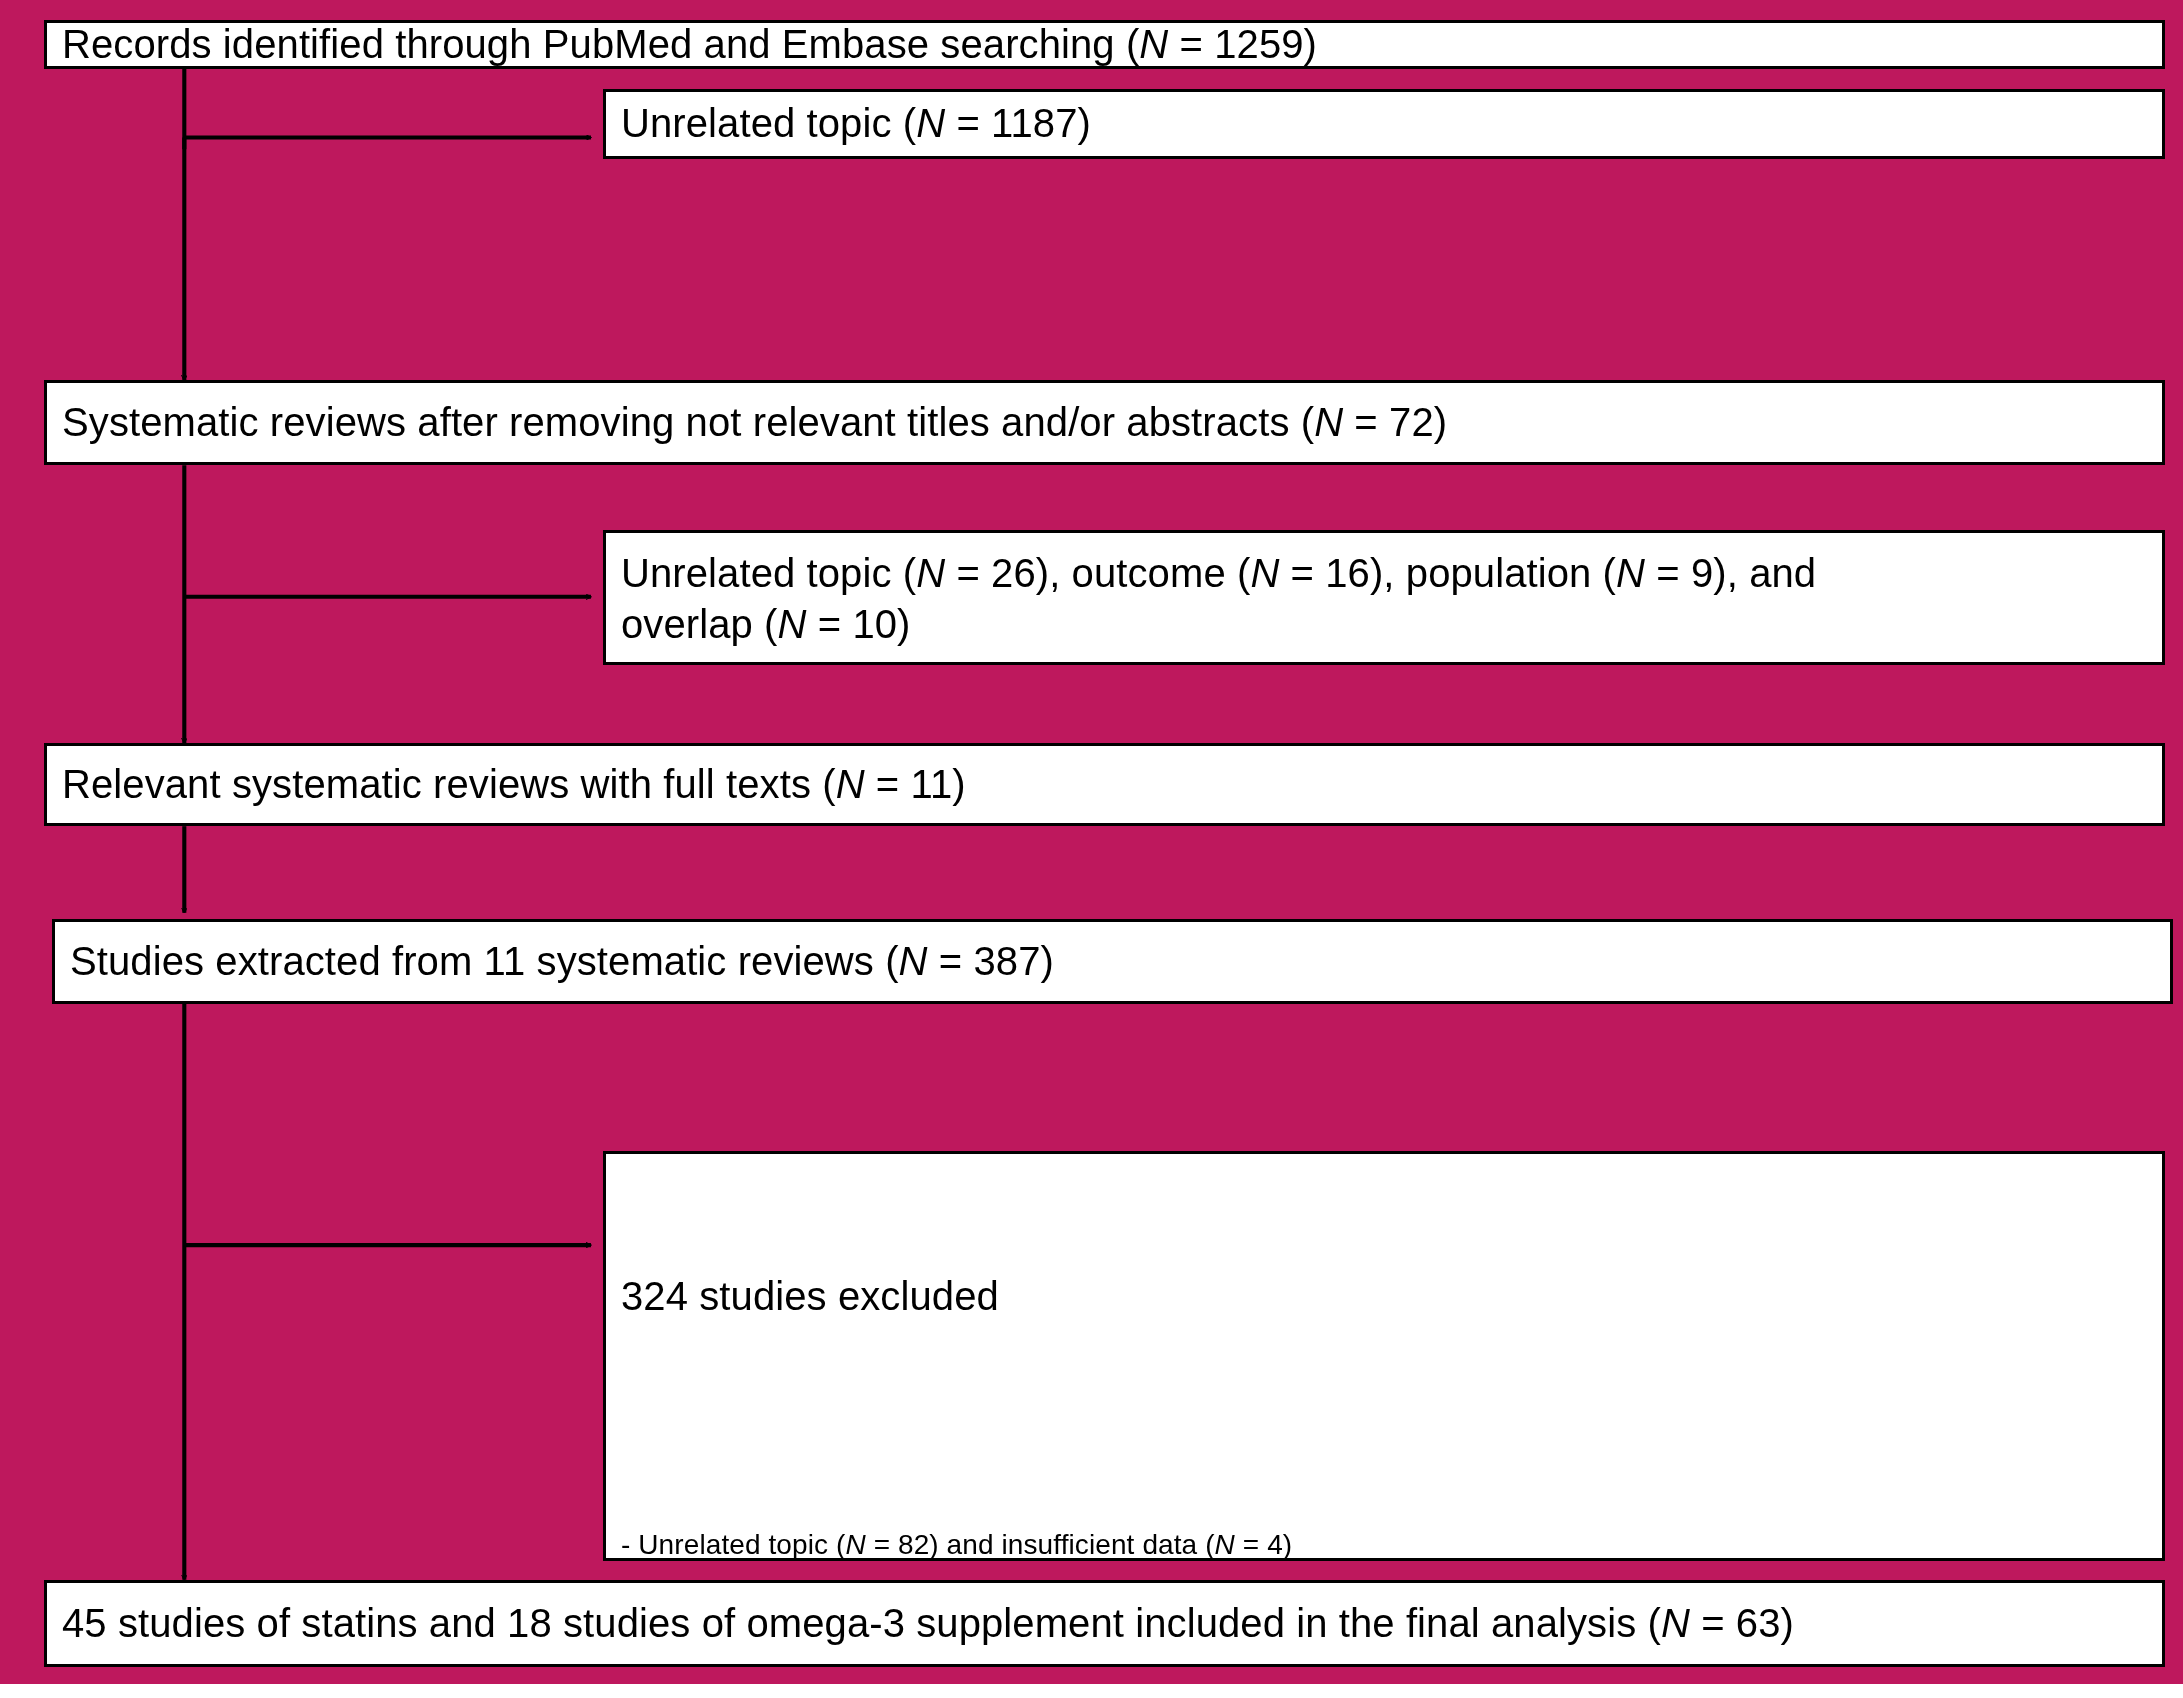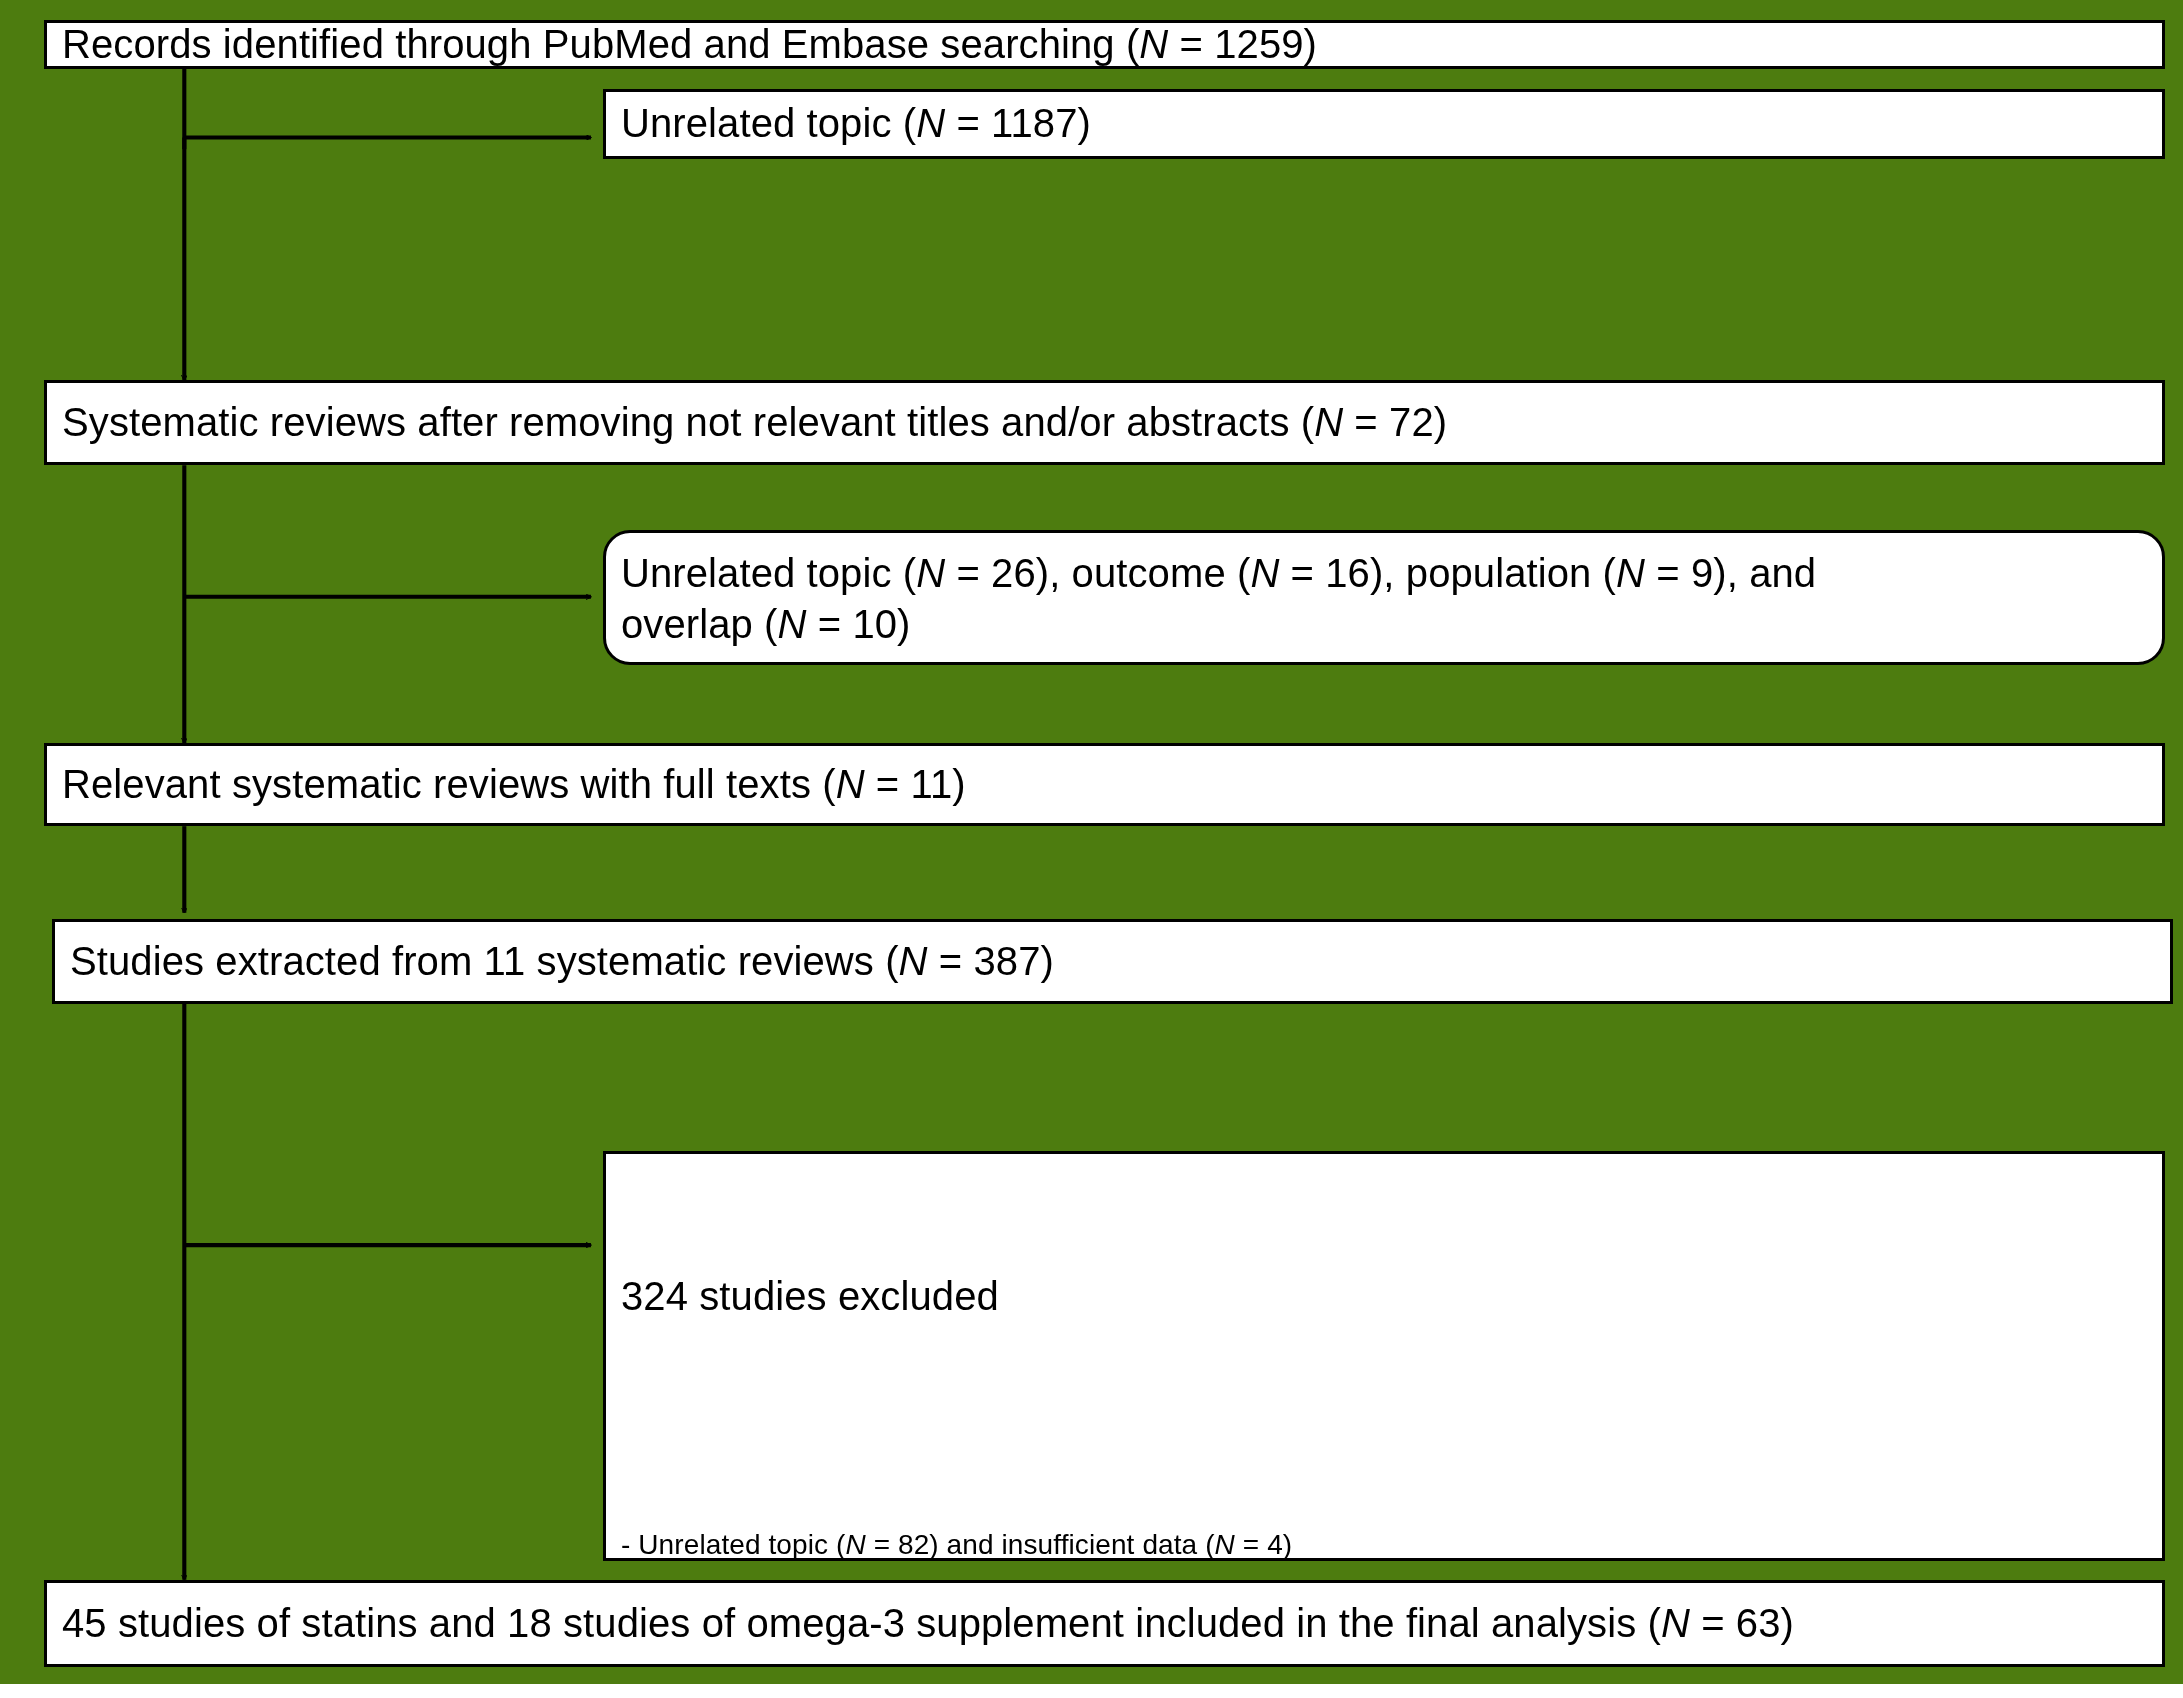--- a/index.html
+++ b/index.html
@@ -9,21 +9,21 @@
     background: #ffffff;
   }
   body {
     font-family: "Liberation Sans", sans-serif;
     color: #000000;
   }
   #canvas {
     position: relative;
     width: 2183px;
     height: 1684px;
-    background: #4d7c0f;
+    background: #be185d;
     overflow: hidden;
   }
   .node {
     position: absolute;
     box-sizing: border-box;
     border: 3.5px solid #000000;
     background: #ffffff;
     display: flex;
     align-items: center;
   }
@@ -103,21 +103,21 @@
   </div>
 
   <div class="node" style="left:603px; top:89px; width:1562px; height:70px;">
     <span class="txt"><span>Unrelated topic (</span><span class="italic-n">N</span><span> = 1187)</span></span>
   </div>
 
   <div class="node" style="left:44px; top:380px; width:2121px; height:85px;">
     <span class="txt"><span>Systematic reviews after removing not relevant titles and/or abstracts (</span><span class="italic-n">N</span><span> = 72)</span></span>
   </div>
 
-  <div class="node multiline" style="left:603px; top:530px; width:1562px; height:135px;border-radius:27px;">
+  <div class="node multiline" style="left:603px; top:530px; width:1562px; height:135px;">
     <span class="txt"><span>Unrelated topic (</span><span class="italic-n">N</span><span> = 26), outcome (</span><span class="italic-n">N</span><span> = 16), population (</span><span class="italic-n">N</span><span> = 9), and</span><br><span>overlap (</span><span class="italic-n">N</span><span> = 10)</span></span>
   </div>
 
   <div class="node" style="left:44px; top:743px; width:2121px; height:83px;">
     <span class="txt"><span>Relevant systematic reviews with full texts (</span><span class="italic-n">N</span><span> = 11)</span></span>
   </div>
 
   <div class="node" style="left:52px; top:913px; width:2121px; height:85px;margin-top:6px;">
     <span class="txt"><span>Studies extracted from 11 systematic reviews (</span><span class="italic-n">N</span><span> = 387)</span></span>
   </div>

